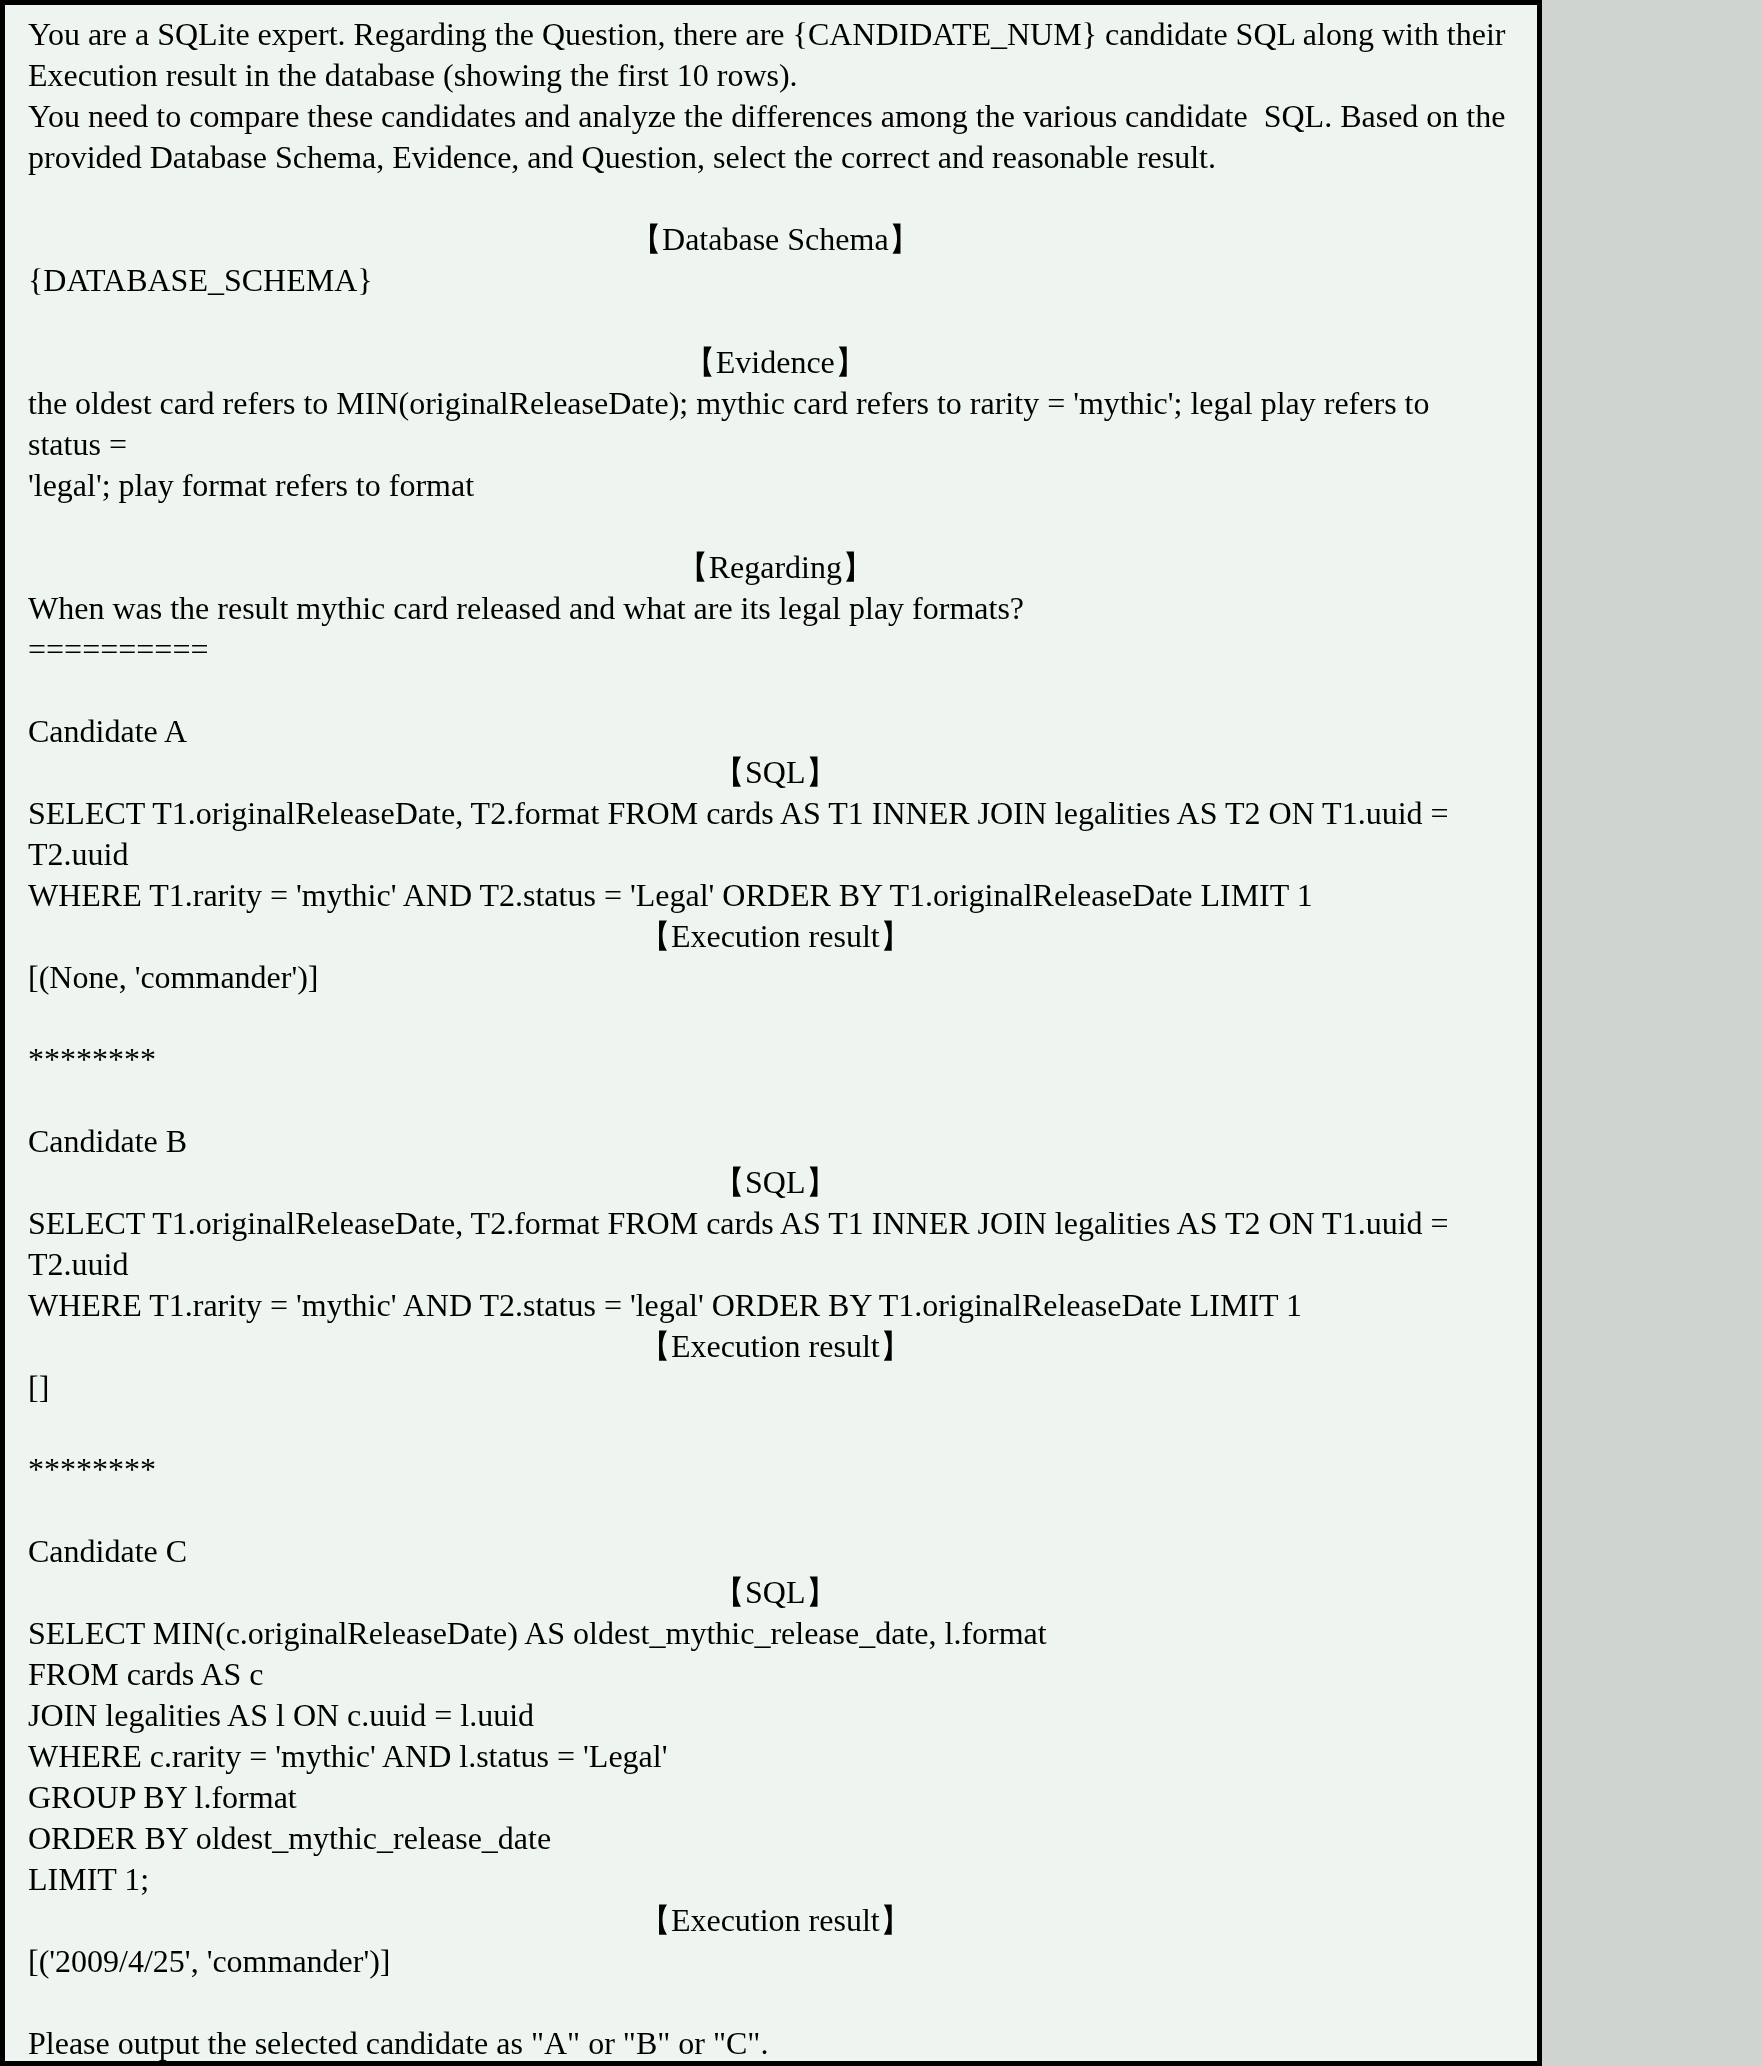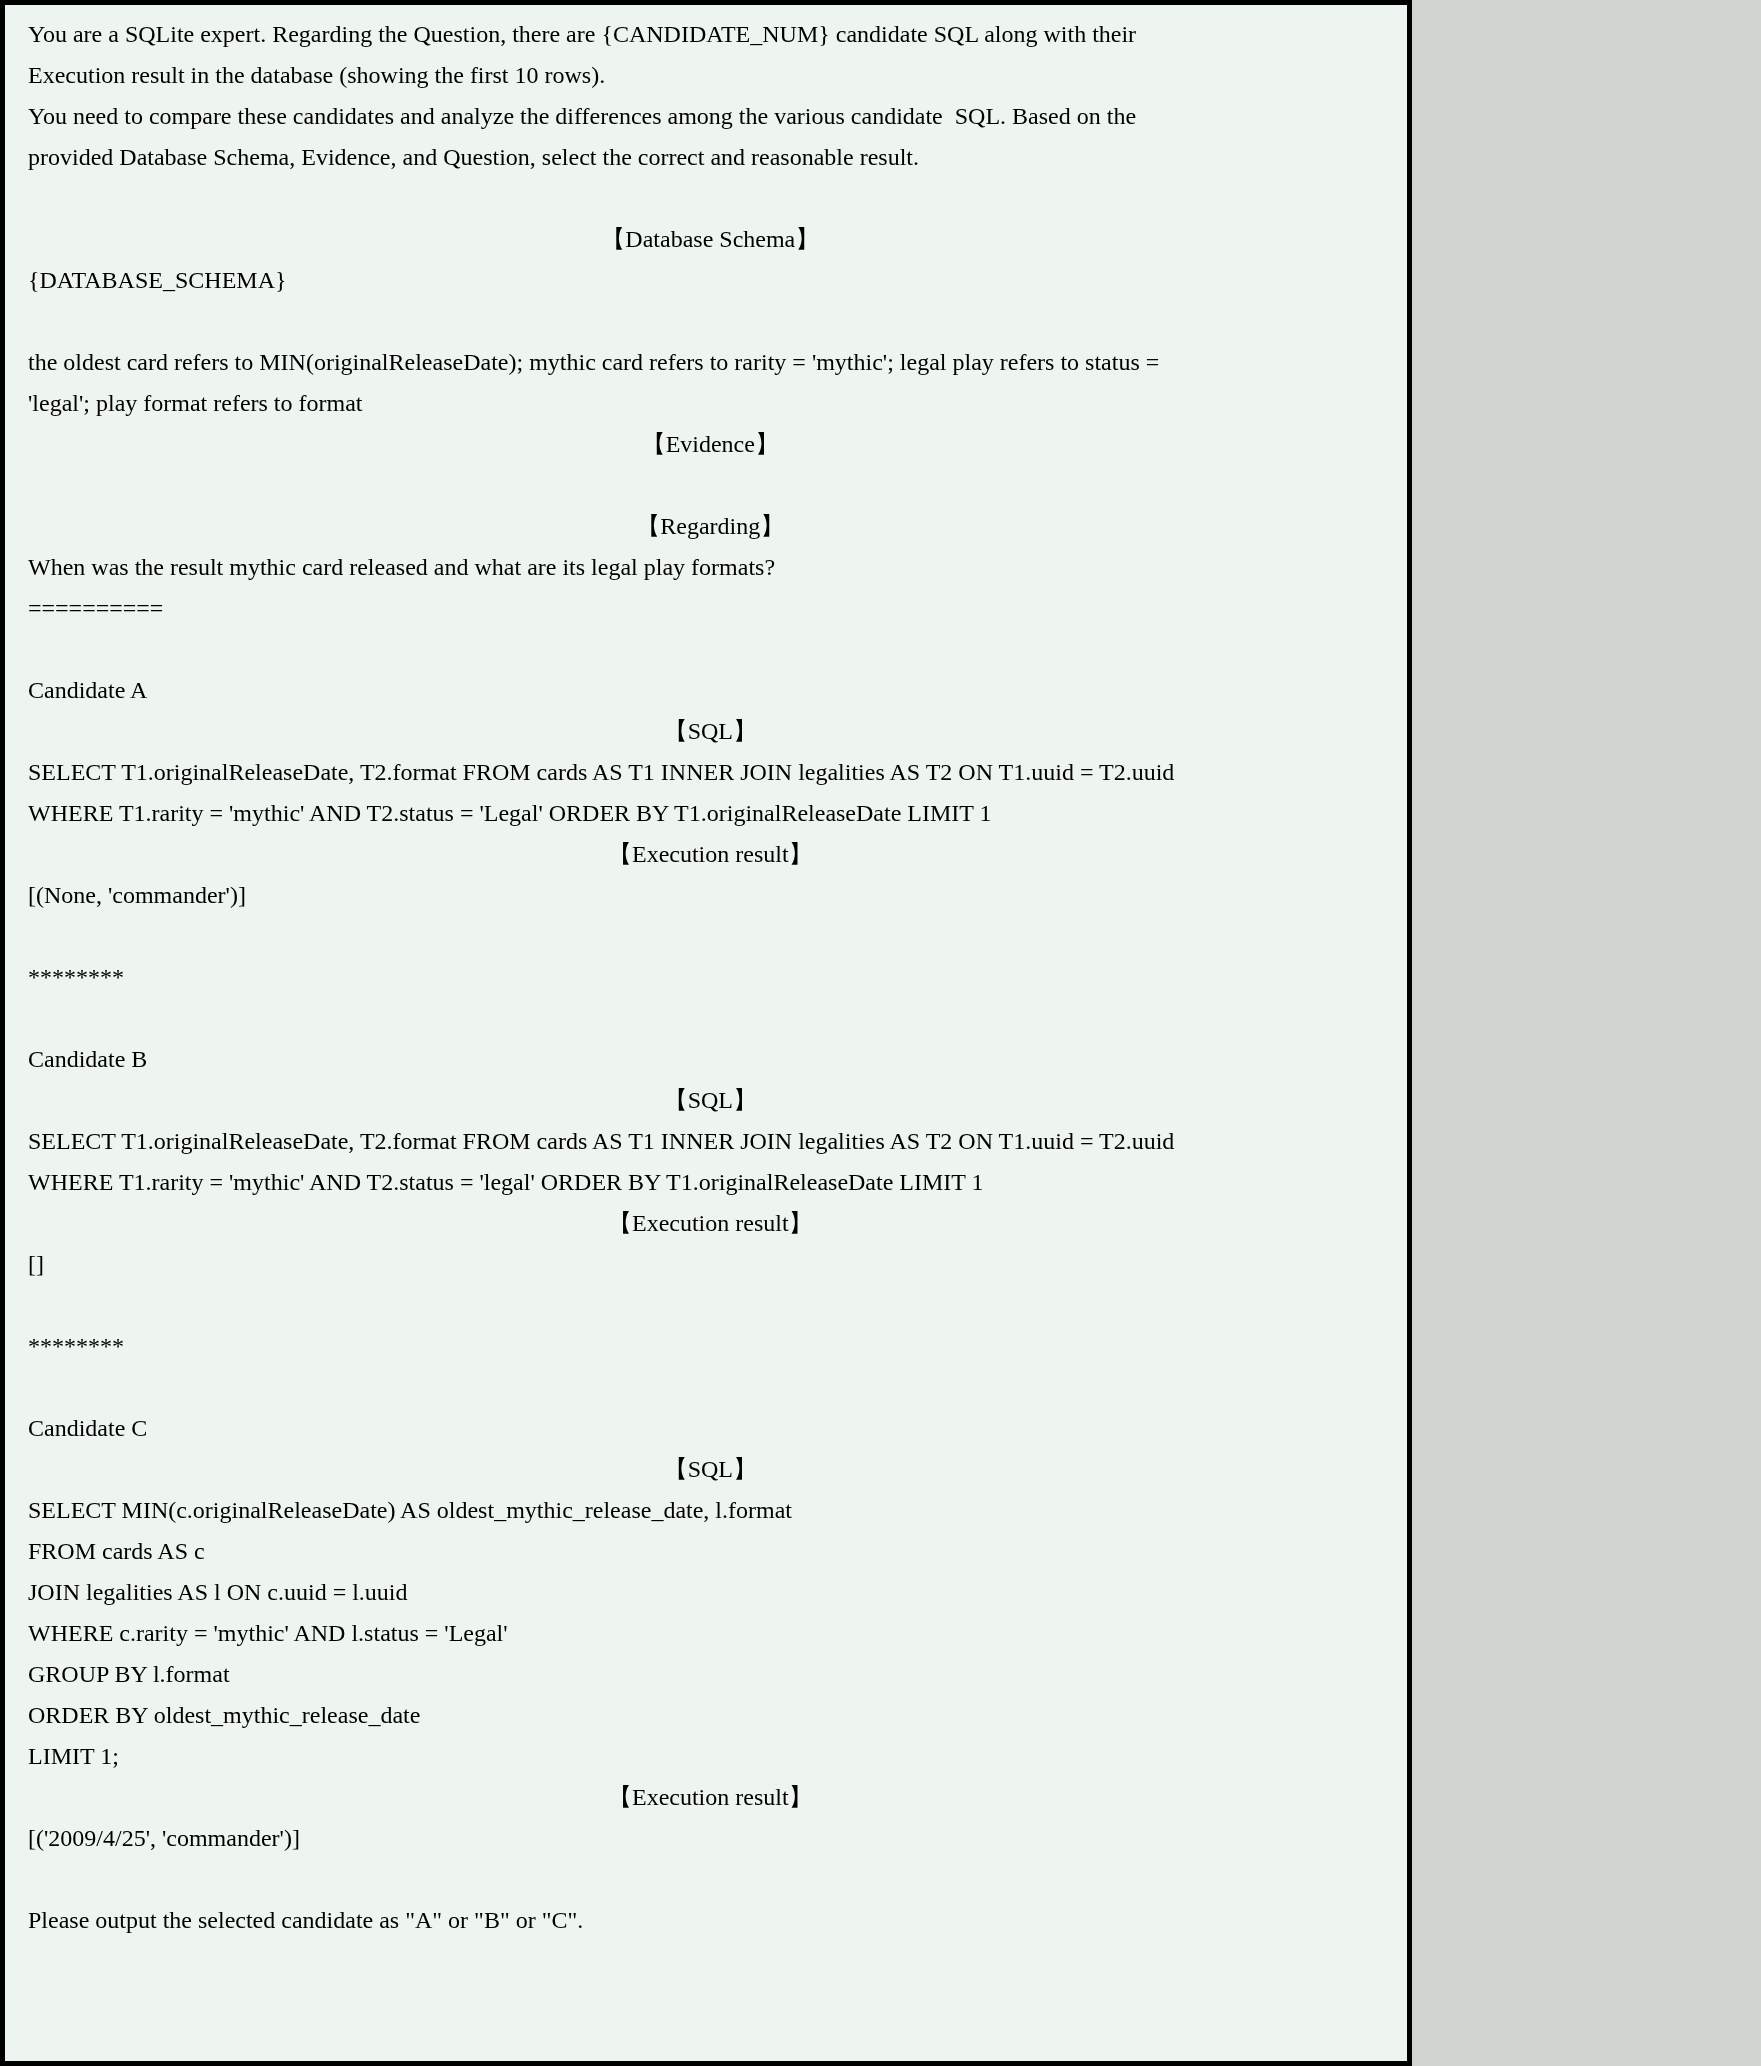--- a/index.html
+++ b/index.html
@@ -2,29 +2,29 @@
 <html style="font-size:10.2px"><head>
 <meta charset="utf-8">
 <style>
   html, body {
     margin: 0;
     padding: 0;
     background: #cfd4d0;
   }
   .page {
     position: relative;
-    width: 1412px;
+    width: 1542px;
     height: 2066px;
     box-sizing: border-box;
     background: #eef4ef;
     border: 5.1px solid #000000;
     padding: 9px 31px 12.8px 23px;
     overflow: hidden;
     font-family: "Liberation Serif", "DejaVu Serif", serif;
-    font-size: 24px;
+    font-size: 32px;
     line-height: 41px;
     color: #000000;
   }
   .line {
     white-space: pre-wrap;
     word-break: normal;
   }
   .indent {
     padding-left: 16.6px;
     text-align: center;
@@ -43,23 +43,23 @@
 You need to compare these candidates and analyze the differences among the various candidate  SQL. Based on the
 provided Database Schema, Evidence, and Question, select the correct and reasonable result.</div>
 
   <div class="sp"></div>
 
   <div class="line indent">【Database Schema】</div>
   <div class="line">{DATABASE_SCHEMA}</div>
 
   <div class="sp"></div>
 
+  <div class="line indent">【Evidence】</div>
   <div class="line">the oldest card refers to MIN(originalReleaseDate); mythic card refers to rarity = 'mythic'; legal play refers to status =
 'legal'; play format refers to format</div>
-  <div class="line indent">【Evidence】</div>
 
   <div class="sp"></div>
 
   <div class="line indent">【Regarding】</div>
   <div class="line">When was the result mythic card released and what are its legal play formats?</div>
   <div class="line">==========</div>
 
   <div class="sp"></div>
 
   <div class="line">Candidate A</div>

